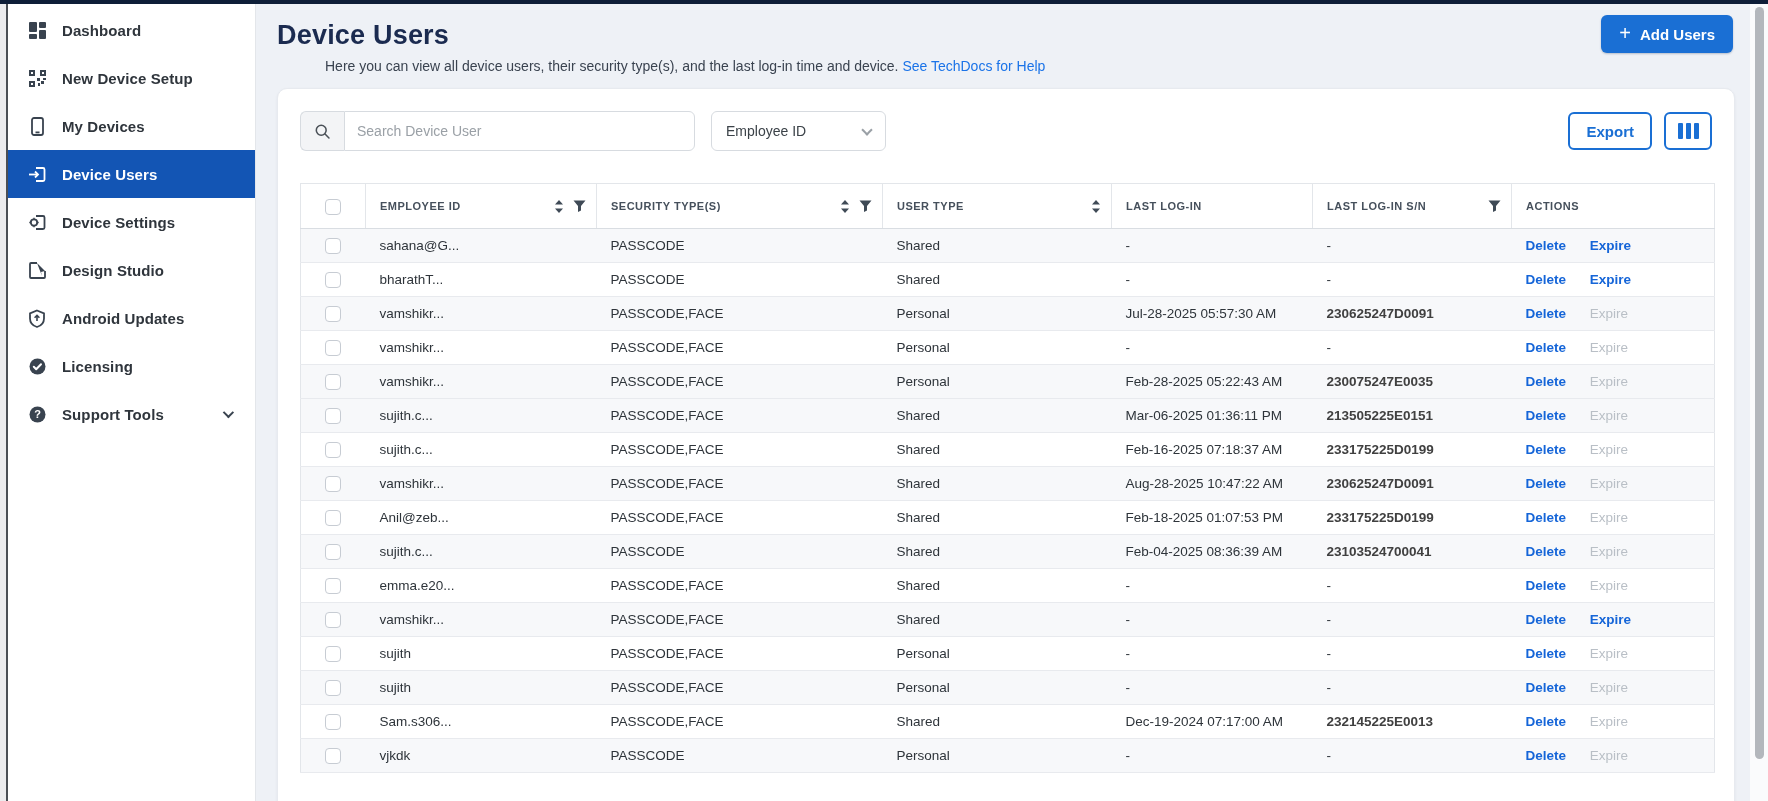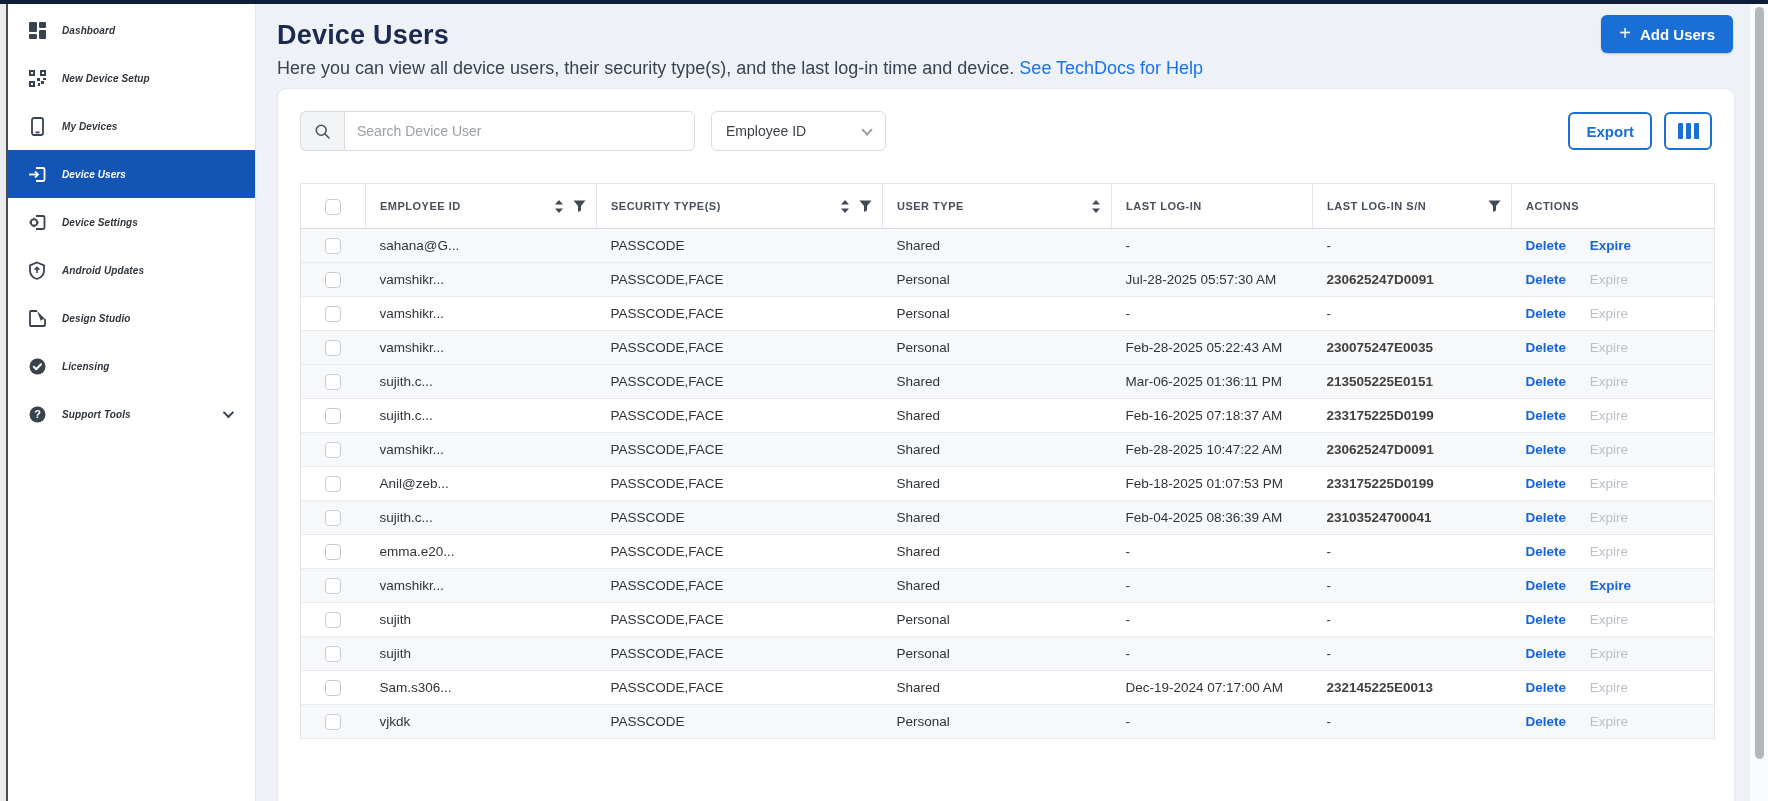--- a/index.html
+++ b/index.html
@@ -14,33 +14,33 @@
   .scroll-thumb{ position:absolute; right:4px; top:7px; width:9px; height:752px; background:#b3b7bc; border-radius:5px; }
 
   
   .sidebar { position:absolute; left:8px; top:4px; width:248px; height:797px; background:#ffffff;
              border-right:1px solid #e3e6ea; padding-top:2px; z-index:20; }
   .side-item { position:relative; height:48px; display:flex; align-items:center; padding-left:18px; cursor:pointer;
                color:#2f353c; }
   .side-icon { width:22px; height:22px; display:inline-flex; align-items:center; justify-content:center;
                color:#39434f; flex:none; }
   .side-icon svg { display:block; }
-  .side-label { margin-left:14px; font-size:10px; font-weight:600; letter-spacing:.1px;font-style:italic; }
+  .side-label { margin-left:14px; font-size:15px; font-weight:600; letter-spacing:.1px; }
   .side-item.active { background:#1355b4; color:#ffffff; }
   .side-item.active .side-icon { color:#ffffff; }
   .side-item.active .side-label { font-weight:700; }
   .side-chevron { display:none; position:absolute; right:24px; top:20px; width:8px; height:8px;
                   border-right:2px solid #39434f; border-bottom:2px solid #39434f; transform:rotate(45deg) translateY(-2px); }
   .side-item.expandable .side-chevron { display:block; }
 
   
   .content { position:absolute; left:256px; top:4px; width:1494px; height:797px; }
   .page-head { position:relative; padding:16px 0 0 21px; }
   .page-title { font-size:27px; font-weight:800; color:#1b2b50; letter-spacing:.2px; }
-  .page-sub { margin-top:7px; font-size:18px; color:#3a4350; }
+  .page-sub { margin-top:7px; font-size:14px; color:#3a4350;margin-left:48px; }
   .page-sub a { color:#1a73e8; text-decoration:none; cursor:pointer; }
   .btn-add { position:absolute; top:11px; right:17px; height:38px; padding:0 18px; background:#1a6fd4; color:#fff;
              border:none; border-radius:6px; font-family:inherit; font-size:15px; font-weight:600; display:flex;
              align-items:center; gap:9px; cursor:pointer; box-shadow:0 1px 2px rgba(13,40,80,.25); }
   .btn-add .plus { font-size:20px; font-weight:400; line-height:1; margin-top:-2px; }
 
   
   .card { position:absolute; left:21px; top:84px; width:1458px; height:760px; background:#fff;
           border:1px solid #e7eaef; border-radius:10px; box-shadow:0 1px 3px rgba(20,40,70,.06); padding:22px; }
 
@@ -151,37 +151,37 @@
           <path d="M6 4.8v2M6 12.2v2M1.3 9.5h2M8.7 9.5h2" stroke-width="1.4"></path>
         </svg>
       </span>
     <span class="side-label">Device Settings</span>
 
   </div>
 
 
   <div class="side-item">
     <span class="side-icon">
+        <svg width="19" height="19" viewBox="0 0 19 19" fill="none" stroke="currentColor" stroke-width="1.8">
+          <path d="M9 2H3a1 1 0 0 0-1 1v13a1 1 0 0 0 1 1h13a1 1 0 0 0 1-1v-6"></path>
+          <path d="M9 2l8 8-4 1 1 4z" fill="currentColor" stroke="none"></path>
+        </svg>
+      </span>
+    <span class="side-label">Design Studio</span>
+
+  </div>
+
+  <div class="side-item">
+    <span class="side-icon">
         <svg width="18" height="19" viewBox="0 0 18 19" fill="none" stroke="currentColor" stroke-width="1.8">
           <path d="M9 1.5l7 2.8v5.2c0 4.3-3 7.3-7 8.5-4-1.2-7-4.2-7-8.5V4.3z"></path>
           <path d="M9 12V6.5M6.6 8.7L9 6.3l2.4 2.4" stroke-width="1.6"></path>
         </svg>
       </span>
     <span class="side-label">Android Updates</span>
-
-  </div>
-
-  <div class="side-item">
-    <span class="side-icon">
-        <svg width="19" height="19" viewBox="0 0 19 19" fill="none" stroke="currentColor" stroke-width="1.8">
-          <path d="M9 2H3a1 1 0 0 0-1 1v13a1 1 0 0 0 1 1h13a1 1 0 0 0 1-1v-6"></path>
-          <path d="M9 2l8 8-4 1 1 4z" fill="currentColor" stroke="none"></path>
-        </svg>
-      </span>
-    <span class="side-label">Design Studio</span>
 
   </div>
 
   <div class="side-item">
     <span class="side-icon">
         <svg width="19" height="19" viewBox="0 0 19 19">
           <circle cx="9.5" cy="9.5" r="8" fill="currentColor"></circle>
           <path d="M5.8 9.8l2.4 2.4 4.8-5" fill="none" stroke="#fff" stroke-width="2" stroke-linecap="round" stroke-linejoin="round"></path>
         </svg>
       </span>
@@ -339,20 +339,32 @@
     <td>PASSCODE</td>
     <td>Shared</td>
     <td>-</td>
     <td>-</td>
     <td class="c-act">
       <a class="act-delete">Delete</a>
       <a class="act-expire">Expire</a>
     </td>
   </tr>
 
+  <tr>
+    <td class="c-check"><span class="checkbox"></span></td>
+    <td>bharathT...</td>
+    <td>PASSCODE</td>
+    <td>Shared</td>
+    <td>-</td>
+    <td>-</td>
+    <td class="c-act">
+      <a class="act-delete">Delete</a>
+      <a class="act-expire">Expire</a>
+    </td>
+  </tr>
 
   <tr class="odd">
     <td class="c-check"><span class="checkbox"></span></td>
     <td>vamshikr...</td>
     <td>PASSCODE,FACE</td>
     <td>Personal</td>
     <td>Jul-28-2025 05:57:30 AM</td>
     <td><a class="sn-link">230625247D0091</a></td>
     <td class="c-act">
       <a class="act-delete">Delete</a>
@@ -411,21 +423,21 @@
       <a class="act-delete">Delete</a>
       <a class="act-expire disabled">Expire</a>
     </td>
   </tr>
 
   <tr class="odd">
     <td class="c-check"><span class="checkbox"></span></td>
     <td>vamshikr...</td>
     <td>PASSCODE,FACE</td>
     <td>Shared</td>
-    <td>Feb-28-2025 10:47:22 AM</td>
+    <td>Aug-28-2025 10:47:22 AM</td>
     <td><a class="sn-link">230625247D0091</a></td>
     <td class="c-act">
       <a class="act-delete">Delete</a>
       <a class="act-expire disabled">Expire</a>
     </td>
   </tr>
 
   <tr>
     <td class="c-check"><span class="checkbox"></span></td>
     <td>Anil@zeb...</td>

